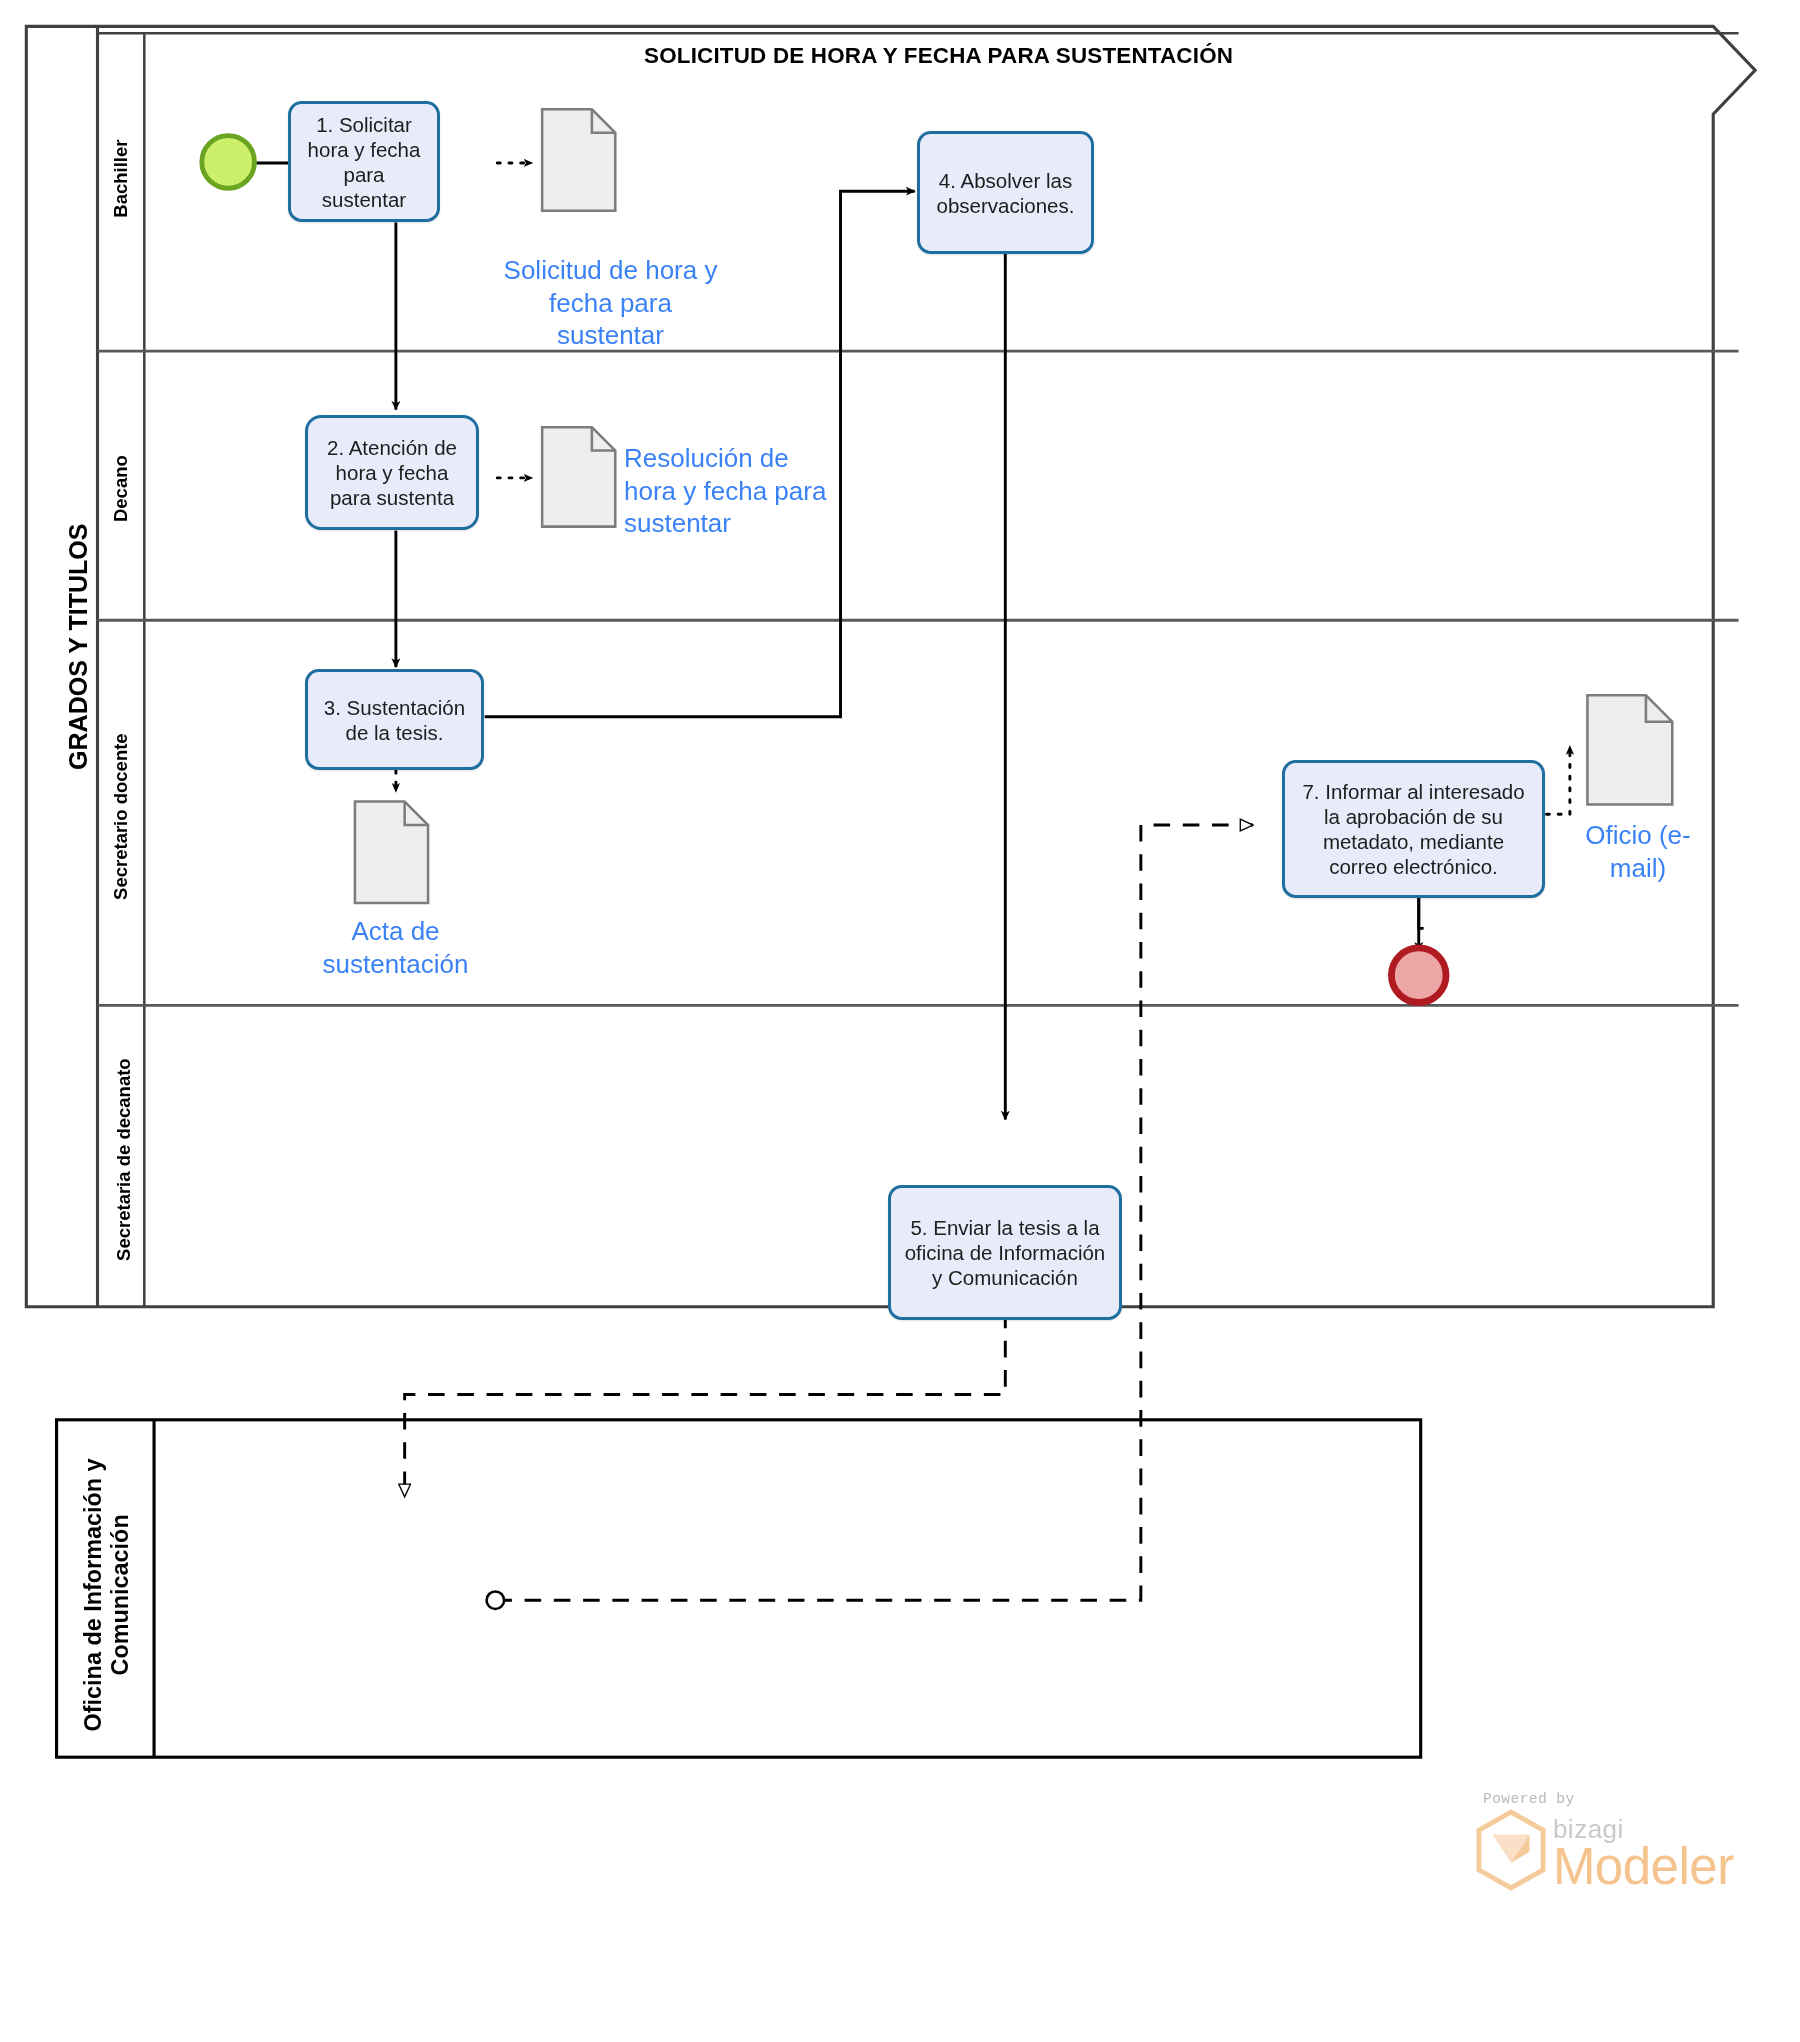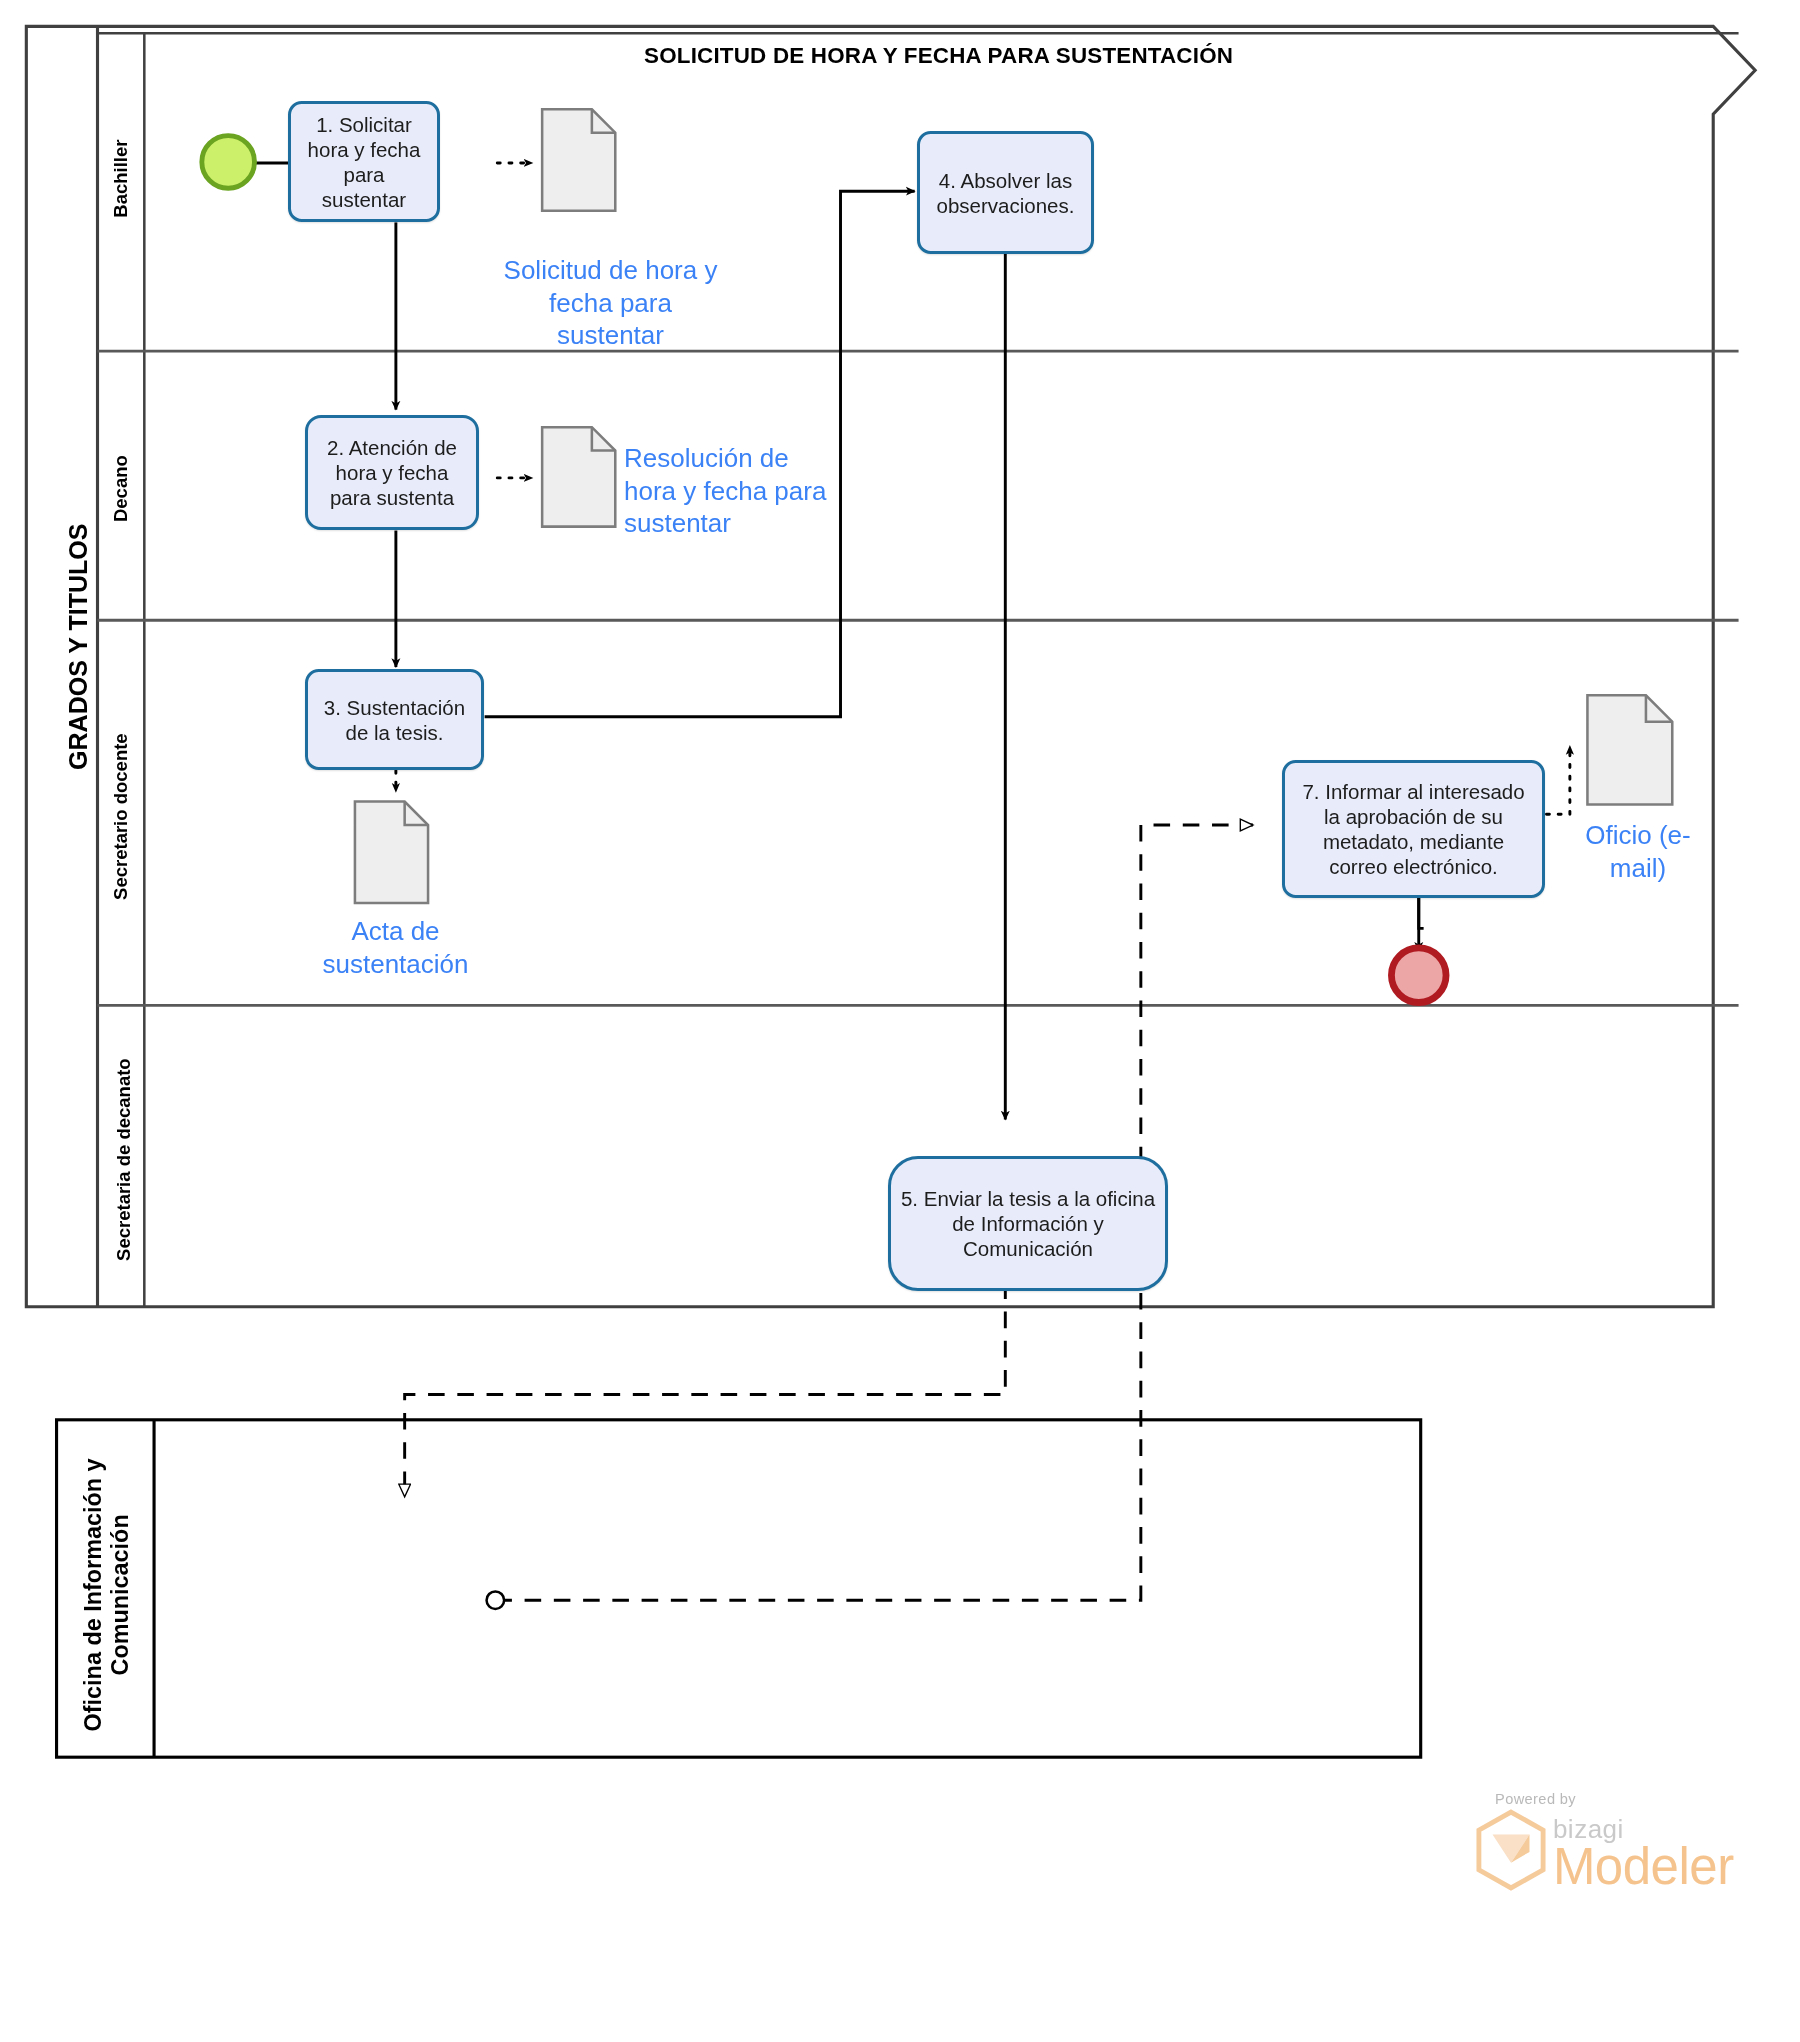--- a/index.html
+++ b/index.html
@@ -88,21 +88,22 @@
   .brand {
     position: absolute;
     left: 1475px;
     top: 1791px;
     width: 254px;
   }
   .brand .powered {
     font-size: 14.6px;
     color: #b9b9b9;
     letter-spacing: 0.4px;
-    margin-left: 20px;
+    margin-left: 8px;
+    font-family: Liberation Mono, monospace;
   }
   .brand .logorow {
     display: flex;
     align-items: flex-end;
     margin-top: 2px;
   }
   .brand .hexwrap { width: 72px; height: 82px; }
   .brand .wordmark { margin-left: 5.9px; }
   .brand .bizagi {
     font-size: 26px;
@@ -244,21 +245,21 @@
     </div>
 
     <div class="task" style="left:305px; top:669px; width:179px; height:101px;justify-content:flex-end;">
       <span>3. Sustentación de la tesis.</span>
     </div>
 
     <div class="task" style="left:917px; top:131px; width:177px; height:123px;">
       <span>4. Absolver las observaciones.</span>
     </div>
 
-    <div class="task" style="left:888px; top:1156px; width:280px; height:135px;border-radius:30px;">
+    <div class="task" style="left:888px; top:1185px; width:234px; height:135px;">
       <span>5. Enviar la tesis a la oficina de Información y Comunicación</span>
     </div>
 
 
     <div class="task" style="left:1282px; top:760px; width:263px; height:138px;">
       <span>7. Informar al interesado la aprobación de su metadato, mediante correo electrónico.</span>
     </div>
 
     <div class="doclabel" style="left:503px; top:254px; width:215px;">Solicitud de hora y fecha para sustentar</div>
 

